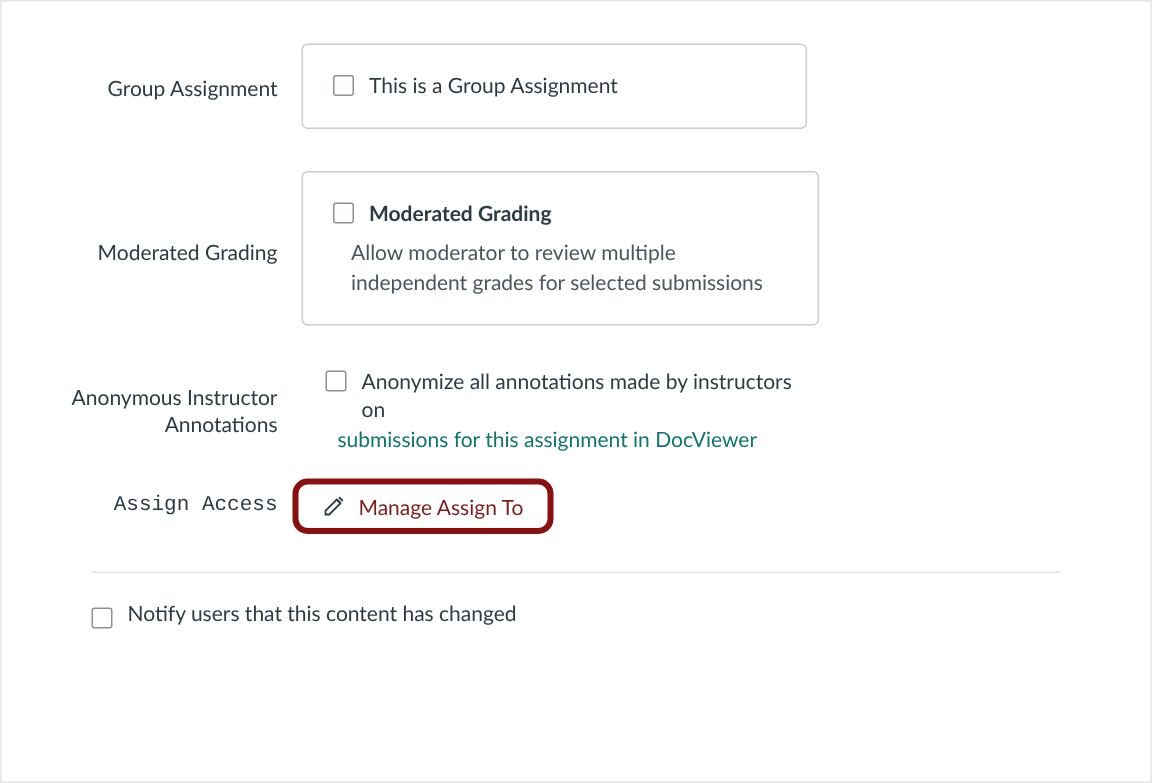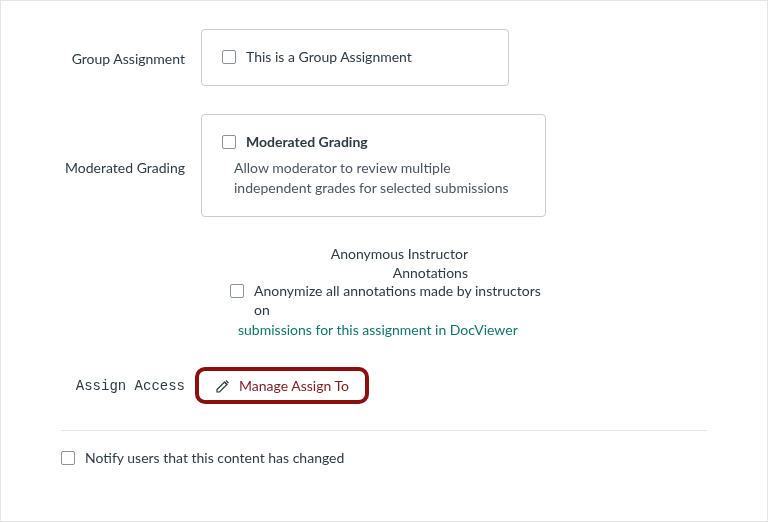--- a/index.html
+++ b/index.html
@@ -21,37 +21,37 @@
     overflow: hidden;
   }
   .rows {
     padding: 28px 0 0 0;
   }
   .form-row {
     display: flex;
     align-items: center;
     margin-bottom: 28px;
   }
-  .form-row.tight { margin-bottom: 30px; flex-direction: column; }
+  .form-row.tight { margin-bottom: 18px; }
   .label-col {
     width: 200px;
     text-align: right;
     padding-right: 16px;
     padding-top: 4px;
     color: #2d3b45;
     line-height: 1.3;
   }
   .field-col {
     flex: 0 0 auto;
   }
   .box {
     border: 1px solid #c7cdd1;
     border-radius: 4px;
     padding: 18px 20px;
-    width: 308px;
+    width: 337px;
     background: #fff;
   }
   .box.wide { width: 345px; }
   .check-line {
     display: flex;
     align-items: flex-start;
     gap: 10px;
     line-height: 1.35;
   }
   .check-line input[type="checkbox"] {
@@ -105,21 +105,21 @@
     height: 16px;
     display: inline-block;
   }
   .pencil-icon svg { display: block; }
   .bottom-block {
     border-top: 1px solid #e5e5e5;
     margin: 25px 60px 0 60px;
     padding-top: 18px;
   }
   .bottom-block .check-line {
-    align-items: flex-start;
+    align-items: flex-end;
   }
   .checkbox-visual {
     appearance: none;
     -webkit-appearance: none;
     border: 1px solid #8a9199;
     border-radius: 2px;
     background: #fff;
     cursor: pointer;
     display: inline-block;
   }

